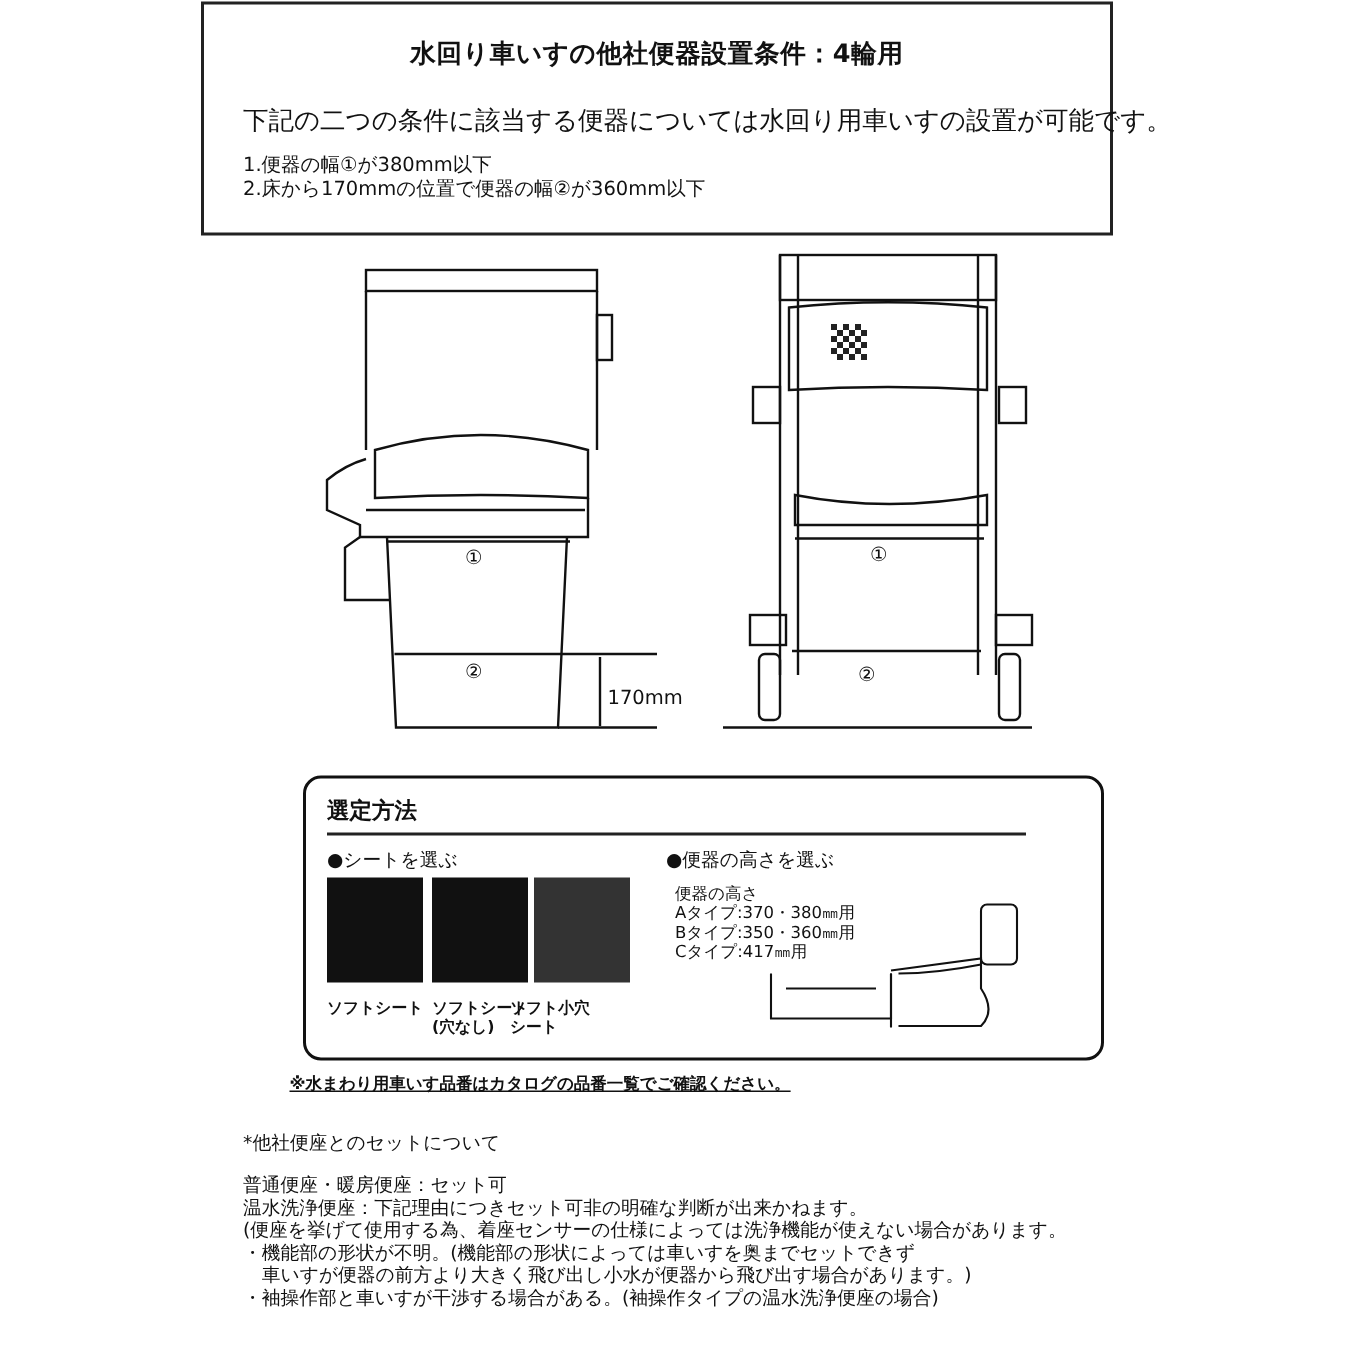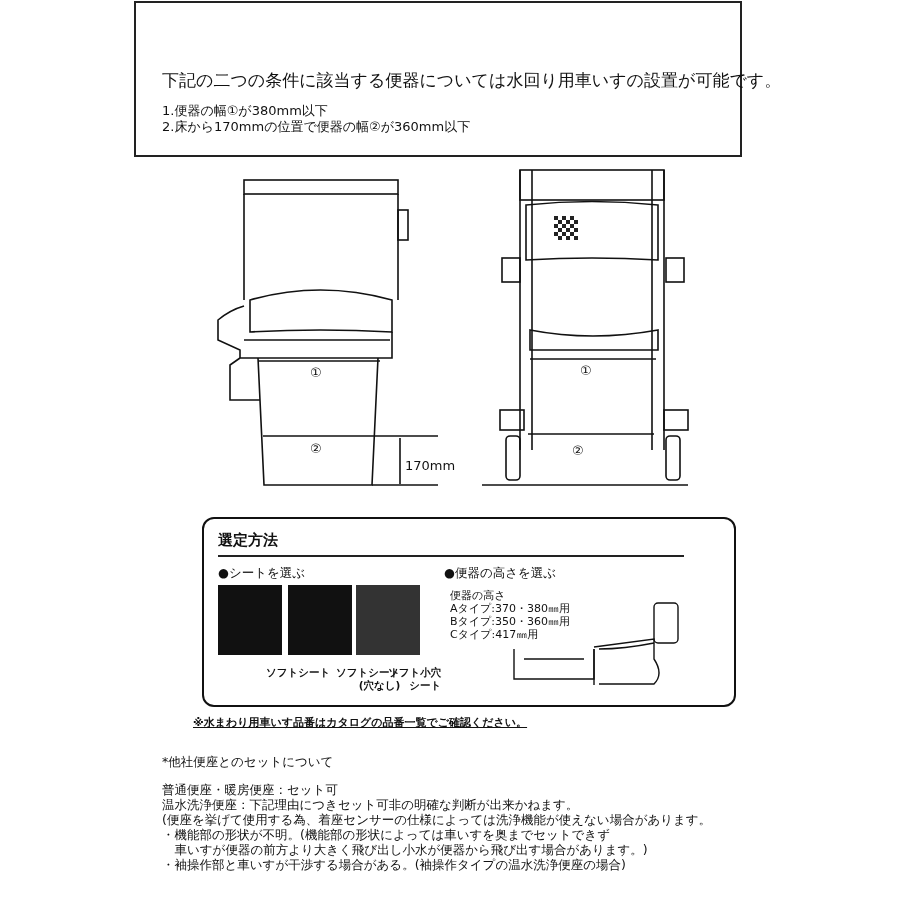--- a/index.html
+++ b/index.html
@@ -19,32 +19,33 @@
   .diagram { left:200px; top:160px; width:500px; height:340px; }
   .dim-label { font-family:"DejaVu Sans", sans-serif; font-size:13px; }
 
   
   .select-box { left:202px; top:517px; width:534px; height:190px;
                 border:2px solid #111; border-radius:12px; box-sizing:border-box; }
   .sel-title { left:14px; top:12px; font-size:15px; font-weight:bold; }
   .sel-rule { left:14px; top:36px; width:466px; height:2px; background:#222; }
   .sub-head { font-size:12.5px; font-weight:normal; white-space:nowrap; }
   .seat-photo { width:64px; height:70px; background:#111; overflow:hidden; }
-  .seat-caption { font-size:10.5px; font-weight:bold; line-height:13px; text-align:right; white-space:nowrap;margin-left:48px; }
+  .seat-caption { font-size:10.5px; font-weight:bold; line-height:13px; text-align:left; white-space:nowrap; }
   .height-lines { font-size:11px; font-weight:normal; line-height:13px; white-space:nowrap; }
   .footnote-box { left:193px; top:715px; font-size:11px; font-weight:bold; white-space:nowrap;text-decoration:underline; }
 
   
   .notes { left:162px; top:754px; font-size:12.5px; line-height:15px; white-space:nowrap; }
   .notes .gap { height:13px; }
 </style>
 </head>
 <body>
 
 <div class="abs header-box">
+  <div class="abs header-title">水回り車いすの他社便器設置条件：4輪用</div>
   <div class="abs header-lead">下記の二つの条件に該当する便器については水回り用車いすの設置が可能です。</div>
   <div class="abs cond" style="top:100px">1.便器の幅①が380mm以下</div>
   <div class="abs cond" style="top:116px">2.床から170mmの位置で便器の幅②が360mm以下</div>
 </div>
 
 <div class="abs diagram">
   <svg width="500" height="340" viewBox="0 0 500 340">
     <g fill="none" stroke="#111" stroke-width="1.6">
 
       <rect x="44" y="20" width="154" height="14"></rect>

